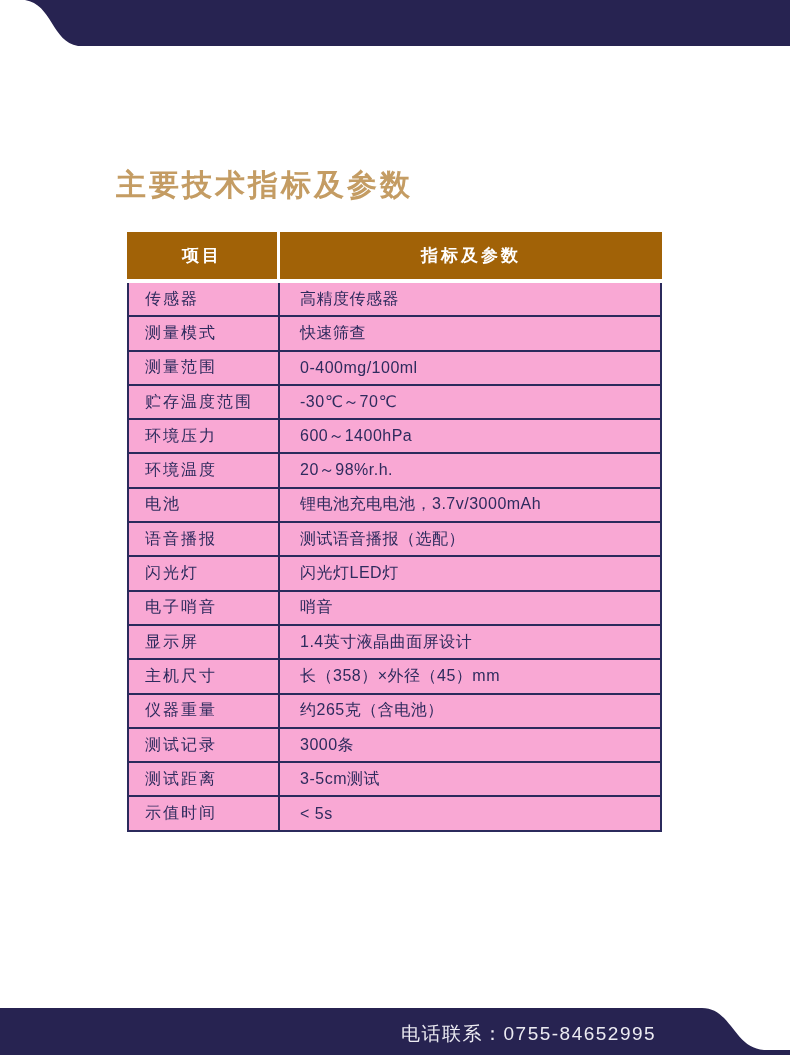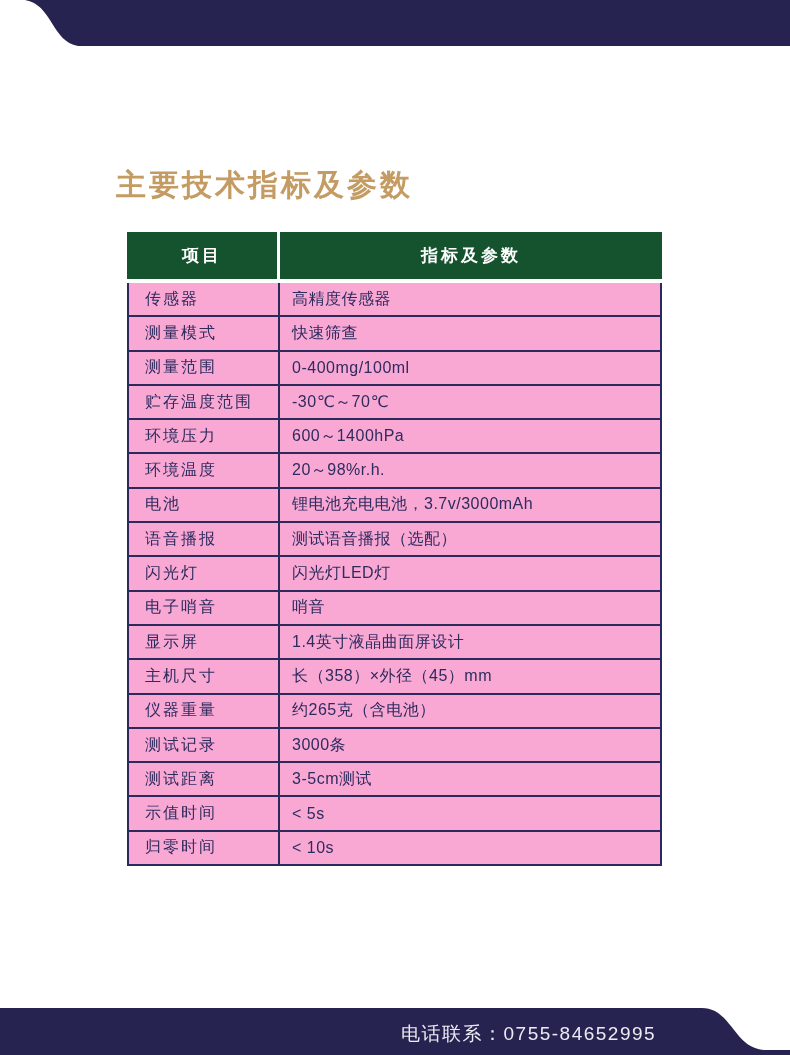--- a/index.html
+++ b/index.html
@@ -26,21 +26,21 @@
 
   table.spec-table {
     position: absolute;
     left: 127px; top: 232px;
     width: 535px;
     border-collapse: separate;
     border-spacing: 0;
     table-layout: fixed;
   }
   .spec-table th {
-    background: #14532d;
+    background: #a16207;
     color: #ffffff;
     font-size: 17px;
     font-weight: bold;
     letter-spacing: 3px;
     height: 47px;
     text-align: center;
     vertical-align: middle;
     border: none;
     border-bottom: 4px solid #ffffff;
     padding: 0;
@@ -52,21 +52,21 @@
     font-size: 16px;
     height: 32.3px;
     vertical-align: middle;
     border-right: 2px solid #2B2A5C;
     border-bottom: 2px solid #2B2A5C;
     padding: 0 6px 0 16px;
     white-space: nowrap;
     overflow: hidden;
   }
   .spec-table td.cell-label { border-left: 2px solid #2B2A5C; letter-spacing: 2px; }
-  .spec-table td.cell-value { padding-left: 12px; letter-spacing: 0.5px; }
+  .spec-table td.cell-value { padding-left: 20px; letter-spacing: 0.5px; }
 
   .footer-phone {
     position: absolute;
     left: 401px; top: 1021px;
     font-size: 19px;
     letter-spacing: 1.5px;
     color: #ECEBF2;
     z-index: 2;
   }
 </style>
@@ -144,24 +144,20 @@
         <td class="cell-value">3000条</td>
       </tr>
       <tr>
         <td class="cell-label">测试距离</td>
         <td class="cell-value">3-5cm测试</td>
       </tr>
       <tr>
         <td class="cell-label">示值时间</td>
         <td class="cell-value">&lt; 5s</td>
       </tr>
-      <tr>
-        <td class="cell-label">归零时间</td>
-        <td class="cell-value">&lt; 10s</td>
-      </tr>
     </tbody>
 </table>
 
 <svg id="bottom-band" class="corner-svg" width="790" height="50" viewBox="0 0 790 50" aria-hidden="true">
   <path d="M 0,3 L 702,3 C 732,3 734,45 766,45 L 790,45 L 790,50 L 0,50 Z" fill="#272351"></path>
 </svg>
 
 <div class="footer-phone">电话联系：0755-84652995</div>
 
 </body></html>

